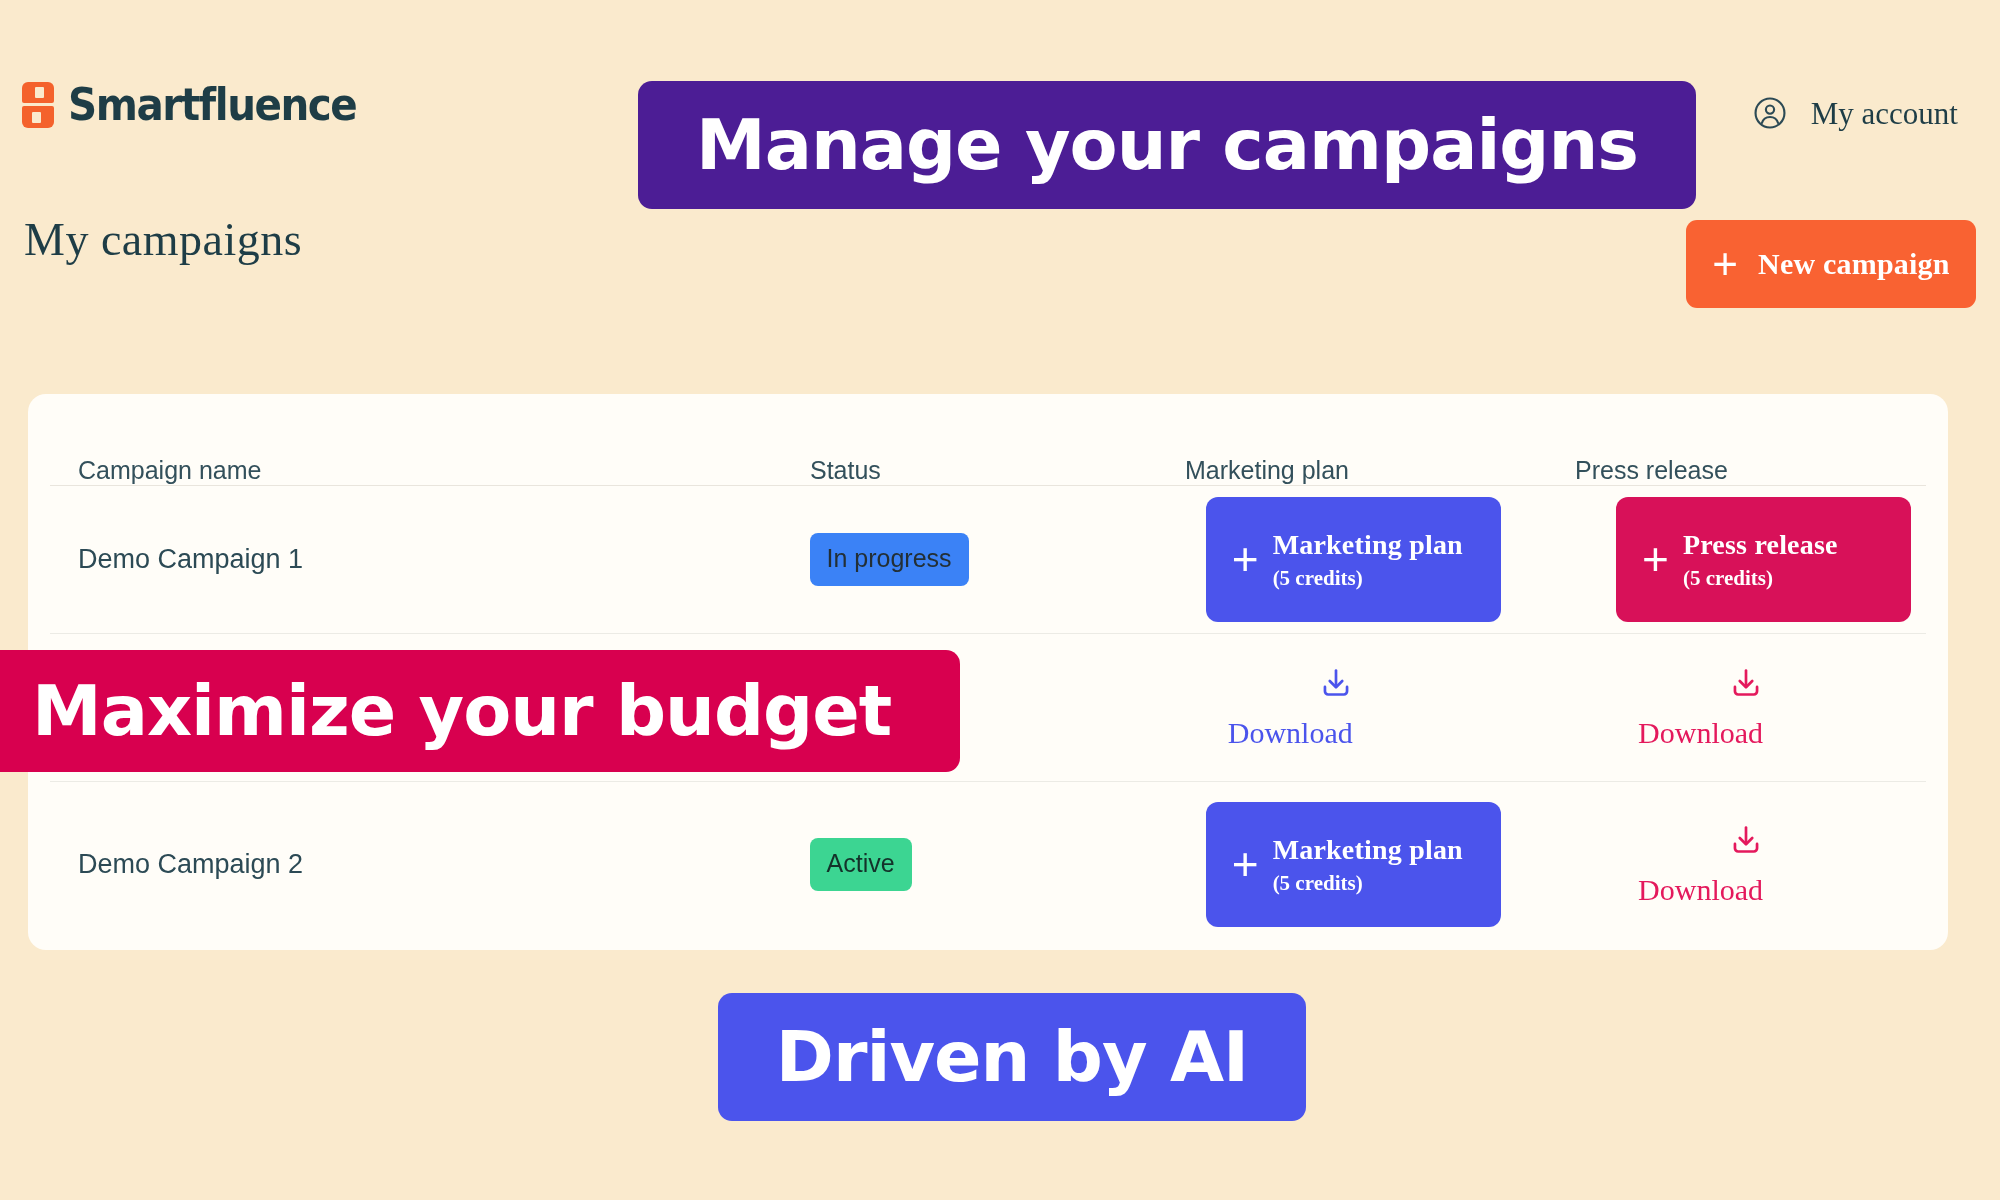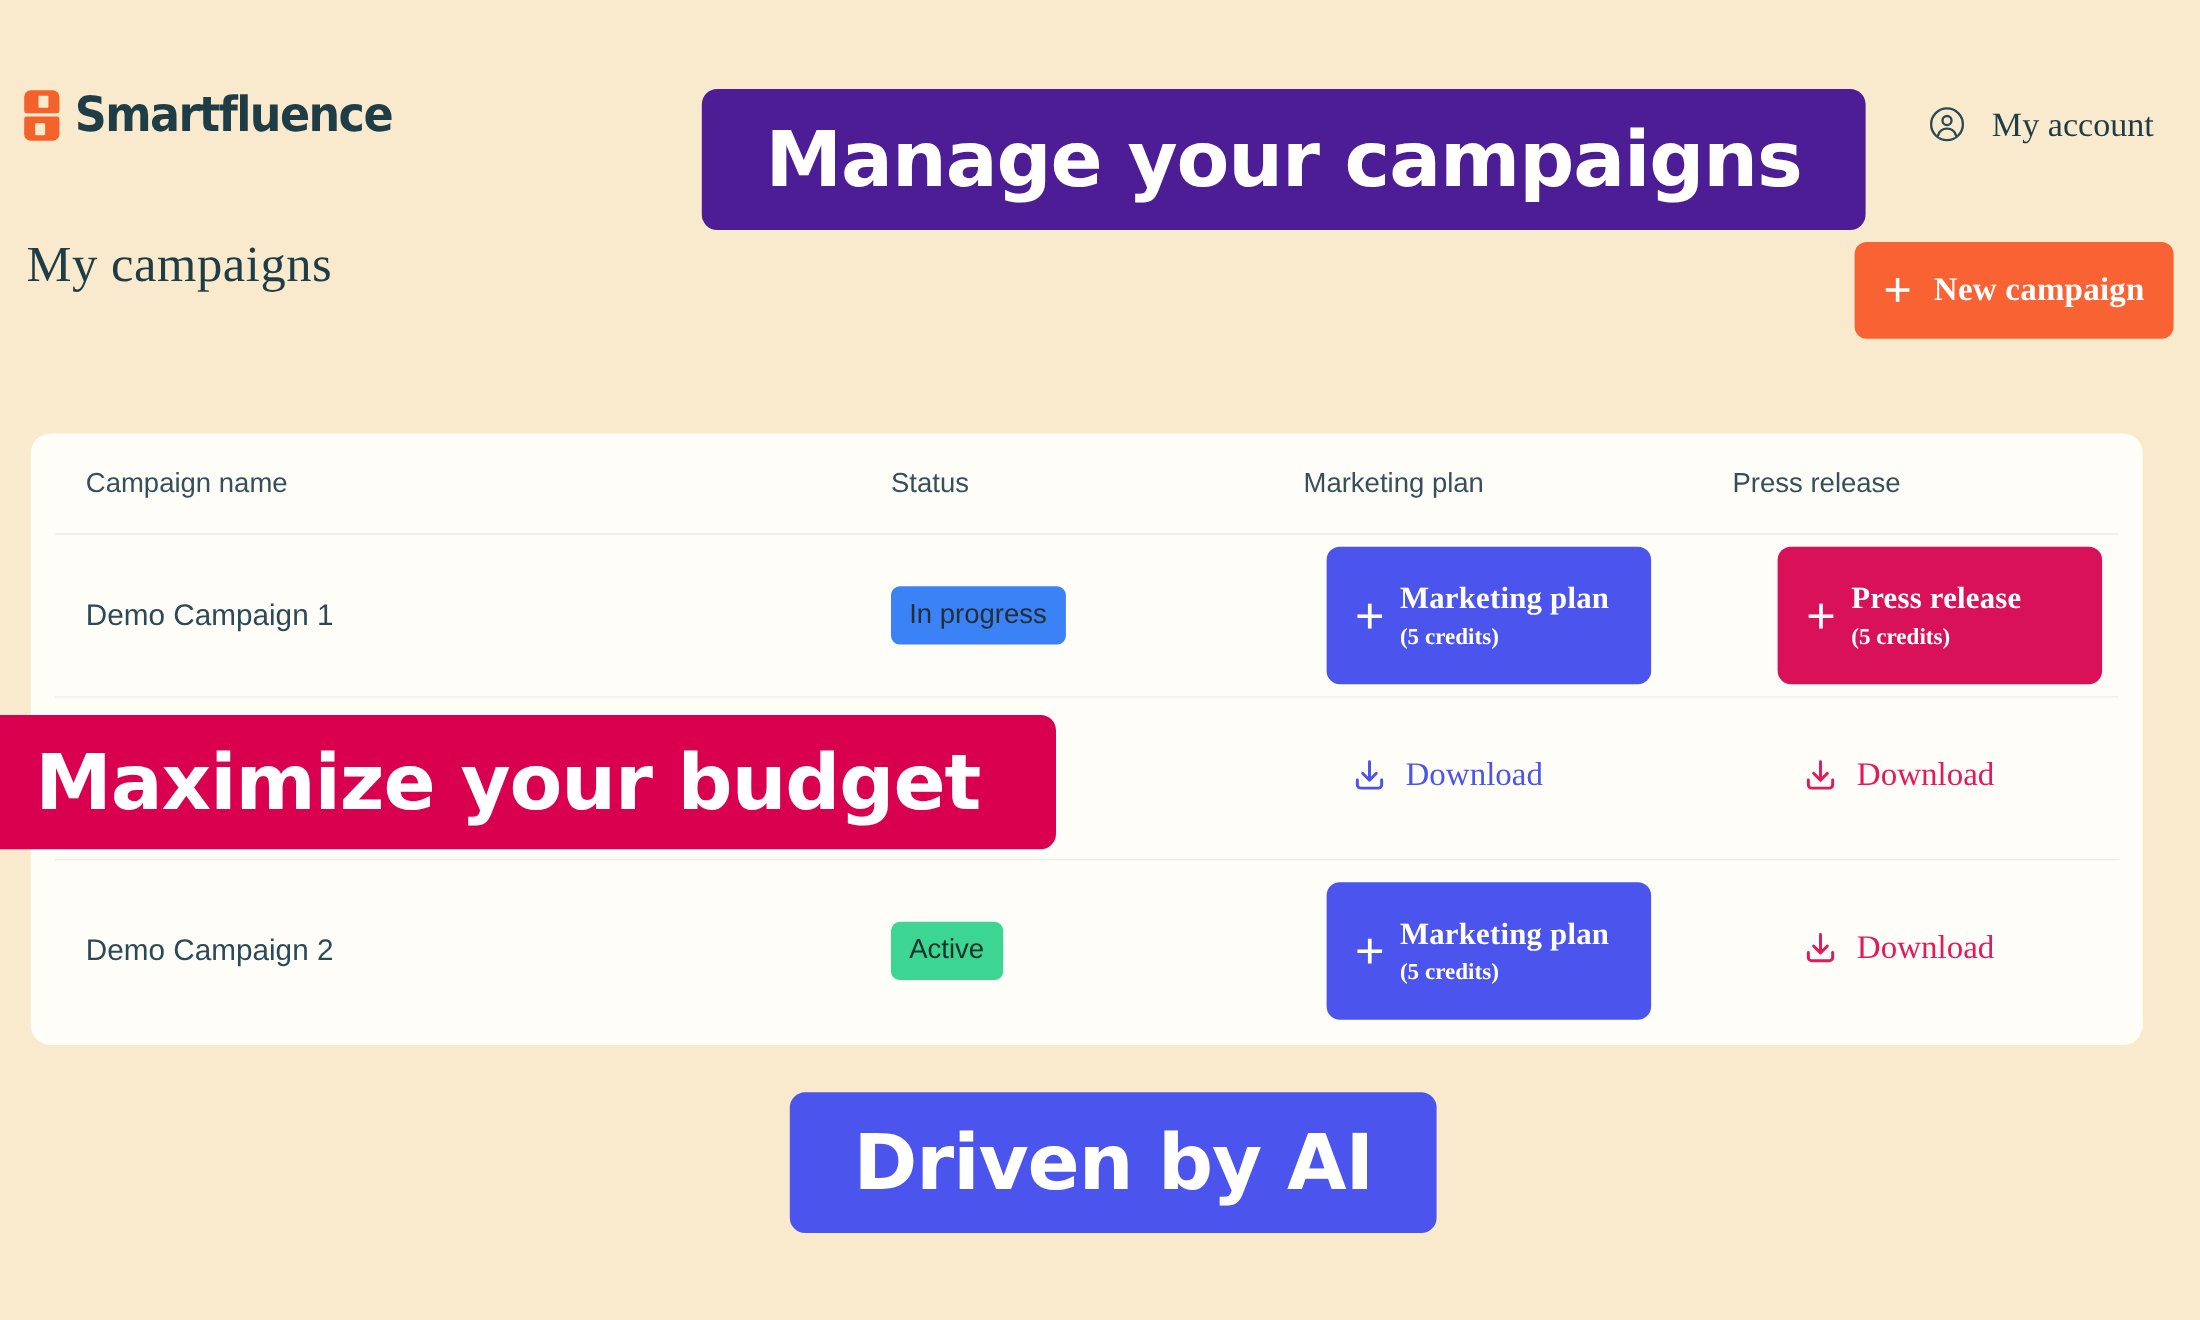--- a/index.html
+++ b/index.html
@@ -155,21 +155,21 @@
     top: 394px;
     width: 1920px;
     height: 556px;
     background: #fffdf8;
     border-radius: 18px;
   }
 
   .table-head {
     height: 92px;
     display: flex;
-    align-items: center;
+    align-items: flex-end;
     border-bottom: 1px solid #e9e5dd;
     margin: 0 22px;
   }
   .th {
     font-size: 25px;
     color: #33505b;
     font-family: "Liberation Sans", sans-serif;
     white-space: nowrap;
   }
 
@@ -241,20 +241,21 @@
     font-weight: 700;
     white-space: nowrap;
   }
 
   .download-link {
     display: inline-flex;
     align-items: flex-end;
     gap: 16px;
     cursor: pointer;
     padding-left: 22px;
+    flex-direction: column;
   }
   .download-link .dl-label {
     font-family: "Liberation Serif", serif;
     font-size: 30px;
     white-space: nowrap;
   }
   .download-link.blue .dl-label { color: #4b54ec; }
   .download-link.pink .dl-label { color: #e4195c; }
 
   

